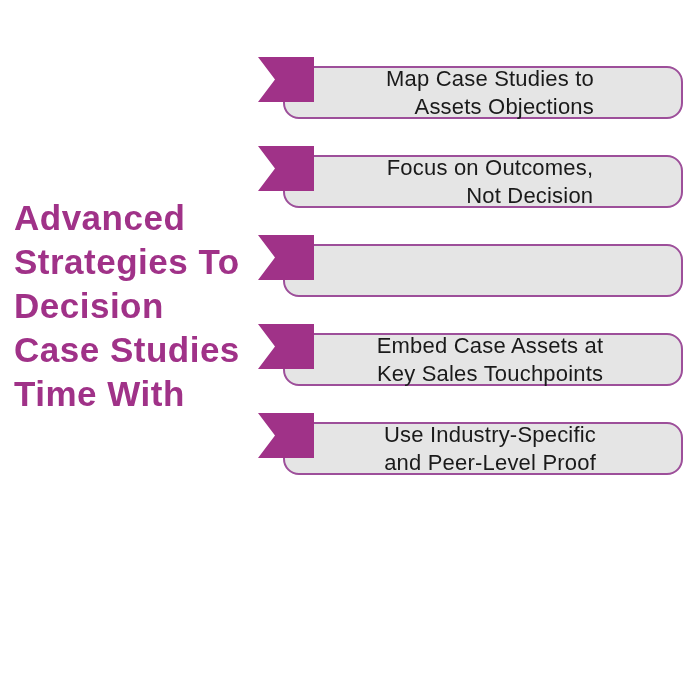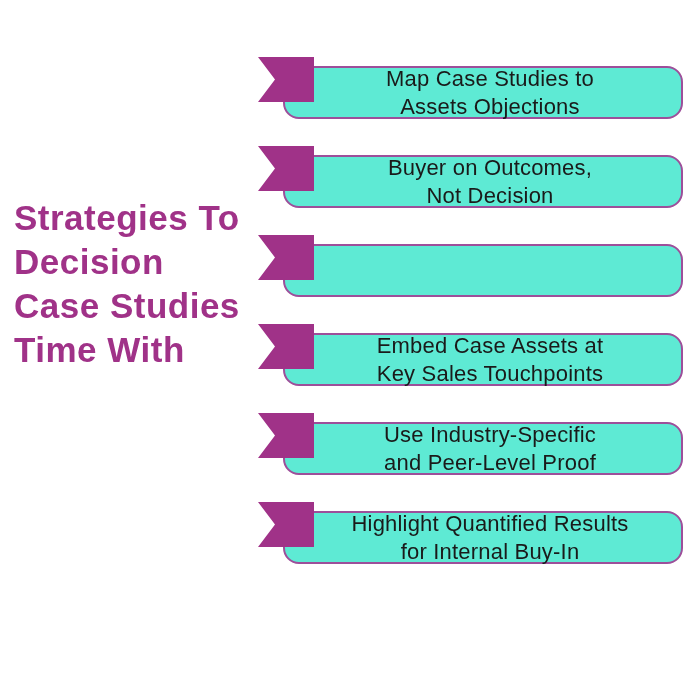--- a/index.html
+++ b/index.html
@@ -40,28 +40,28 @@
     flex-direction: column;
     gap: 10px;
   }
   .card-wrap {
     position: relative;
     height: 79px;
   }
   .card {
     position: absolute;
     inset: 0;
-    background: #5eead4;
+    background: #e5e5e5;
     border: 2px solid #9d4f9a;
     border-radius: 16px;
     box-sizing: border-box;
     display: flex;
     align-items: center;
     justify-content: center;
-    text-align: center;
+    text-align: right;
     z-index: 1;
     margin-top: 26px;
   }
   .card-text {
     font-size: 22px;
     line-height: 28px;
     letter-spacing: 0.2px;
     color: #1a1a1a;
     padding: 0 20px 0 34px;
   }
@@ -75,20 +75,21 @@
     height: 45px;
     z-index: 2;
   }
 </style>
 </head>
 <body>
 
 <div class="canvas">
 
   <div class="title">
+    <span class="tline">Advanced</span>
     <span class="tline">Strategies To</span>
     <span class="tline">Decision</span>
     <span class="tline">Case Studies</span>
     <span class="tline">Time With</span>
   </div>
 
   <div class="cards">
 
     <div class="card-wrap">
       <div class="card">
@@ -99,21 +100,21 @@
       </div>
       <svg class="ribbon" viewBox="0 0 56 45">
         <polygon points="0,0 56,0 56,45 0,45 17,22.5" fill="#a03288"></polygon>
       </svg>
     </div>
 
 
     <div class="card-wrap">
       <div class="card">
         <div class="card-text">
-          <span>Buyer on Outcomes,</span>
+          <span>Focus on Outcomes,</span>
           <span>Not Decision</span>
         </div>
       </div>
       <svg class="ribbon" viewBox="0 0 56 45">
         <polygon points="0,0 56,0 56,45 0,45 17,22.5" fill="#a03288"></polygon>
       </svg>
     </div>
 
     <div class="card-wrap">
       <div class="card">
@@ -142,26 +143,15 @@
         <div class="card-text">
           <span>Use Industry-Specific</span>
           <span>and Peer-Level Proof</span>
         </div>
       </div>
       <svg class="ribbon" viewBox="0 0 56 45">
         <polygon points="0,0 56,0 56,45 0,45 17,22.5" fill="#a03288"></polygon>
       </svg>
     </div>
 
-    <div class="card-wrap">
-      <div class="card">
-        <div class="card-text">
-          <span>Highlight Quantified Results</span>
-          <span>for Internal Buy-In</span>
-        </div>
-      </div>
-      <svg class="ribbon" viewBox="0 0 56 45">
-        <polygon points="0,0 56,0 56,45 0,45 17,22.5" fill="#a03288"></polygon>
-      </svg>
-    </div>
 
   </div>
 </div>
 
 </body></html>

